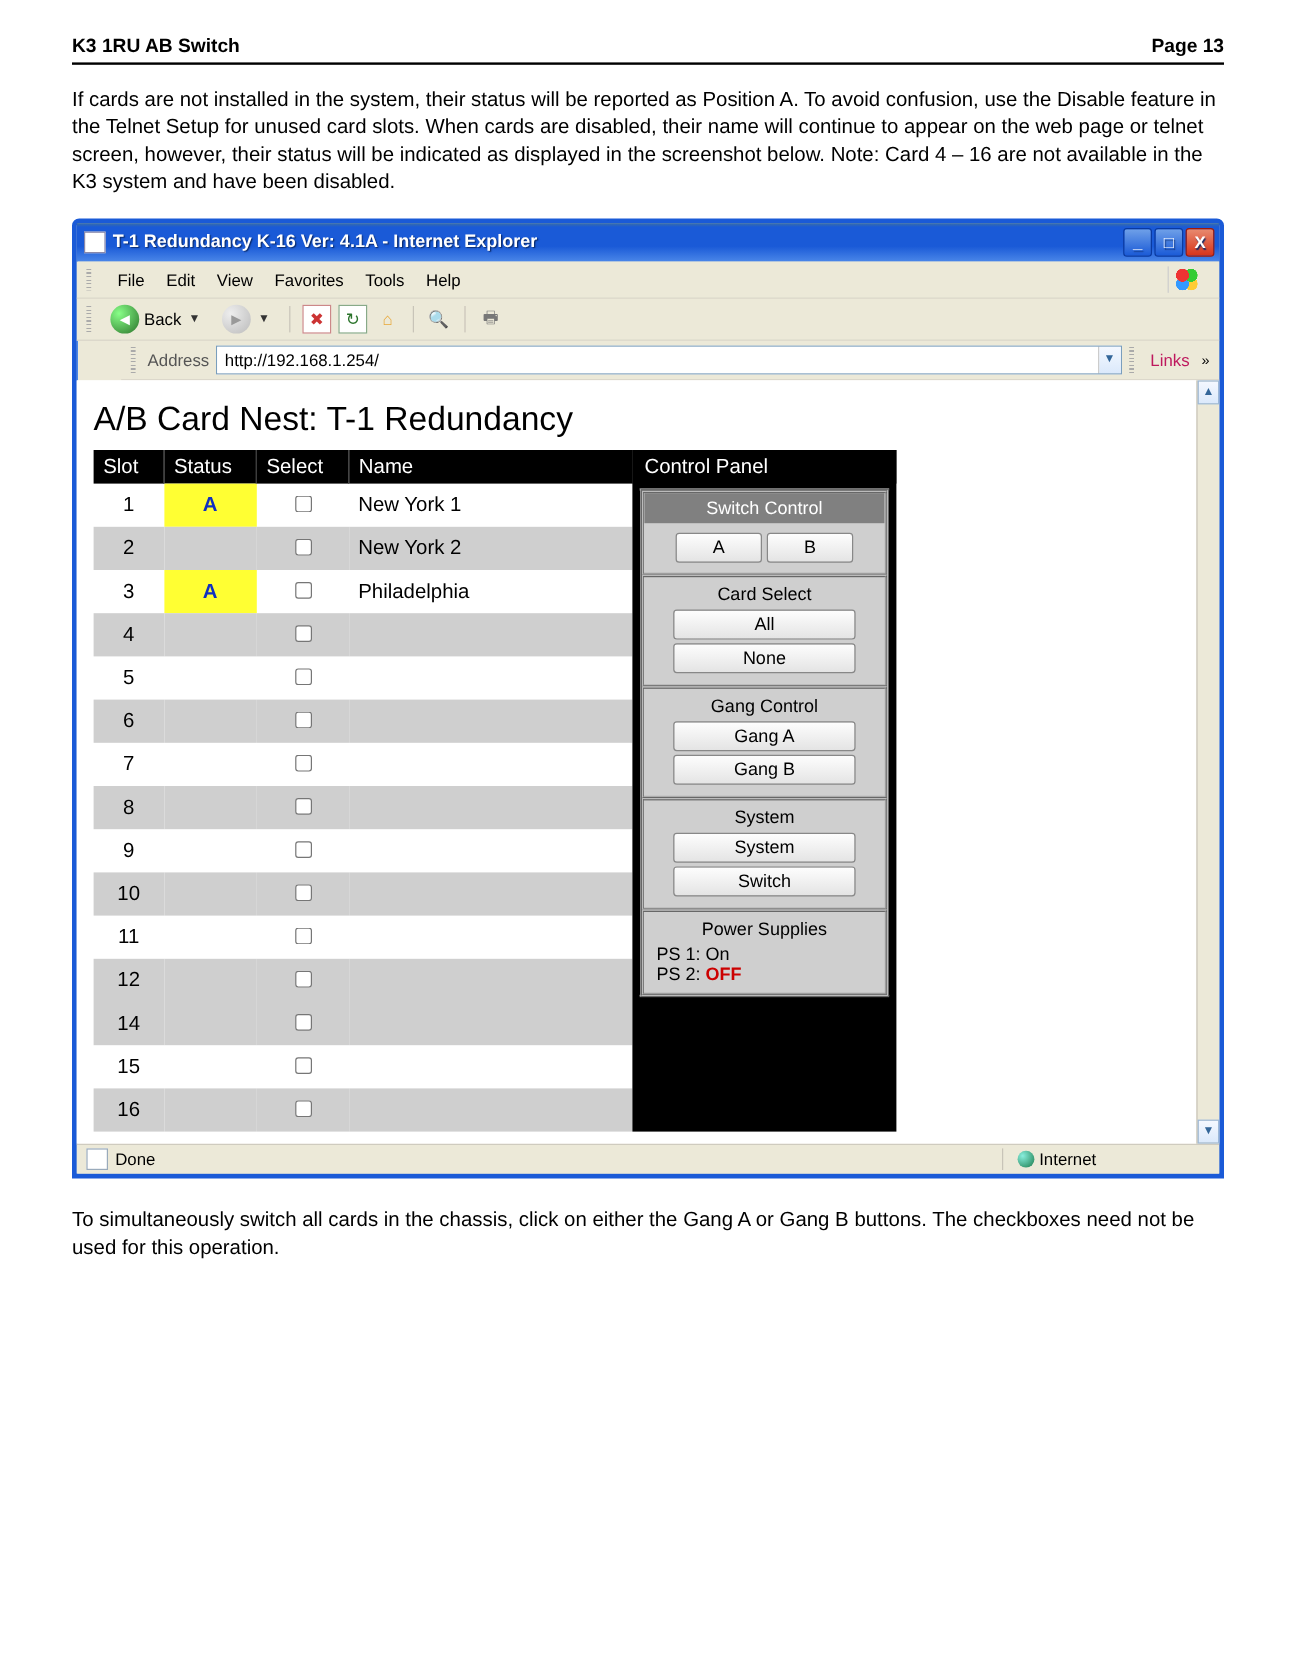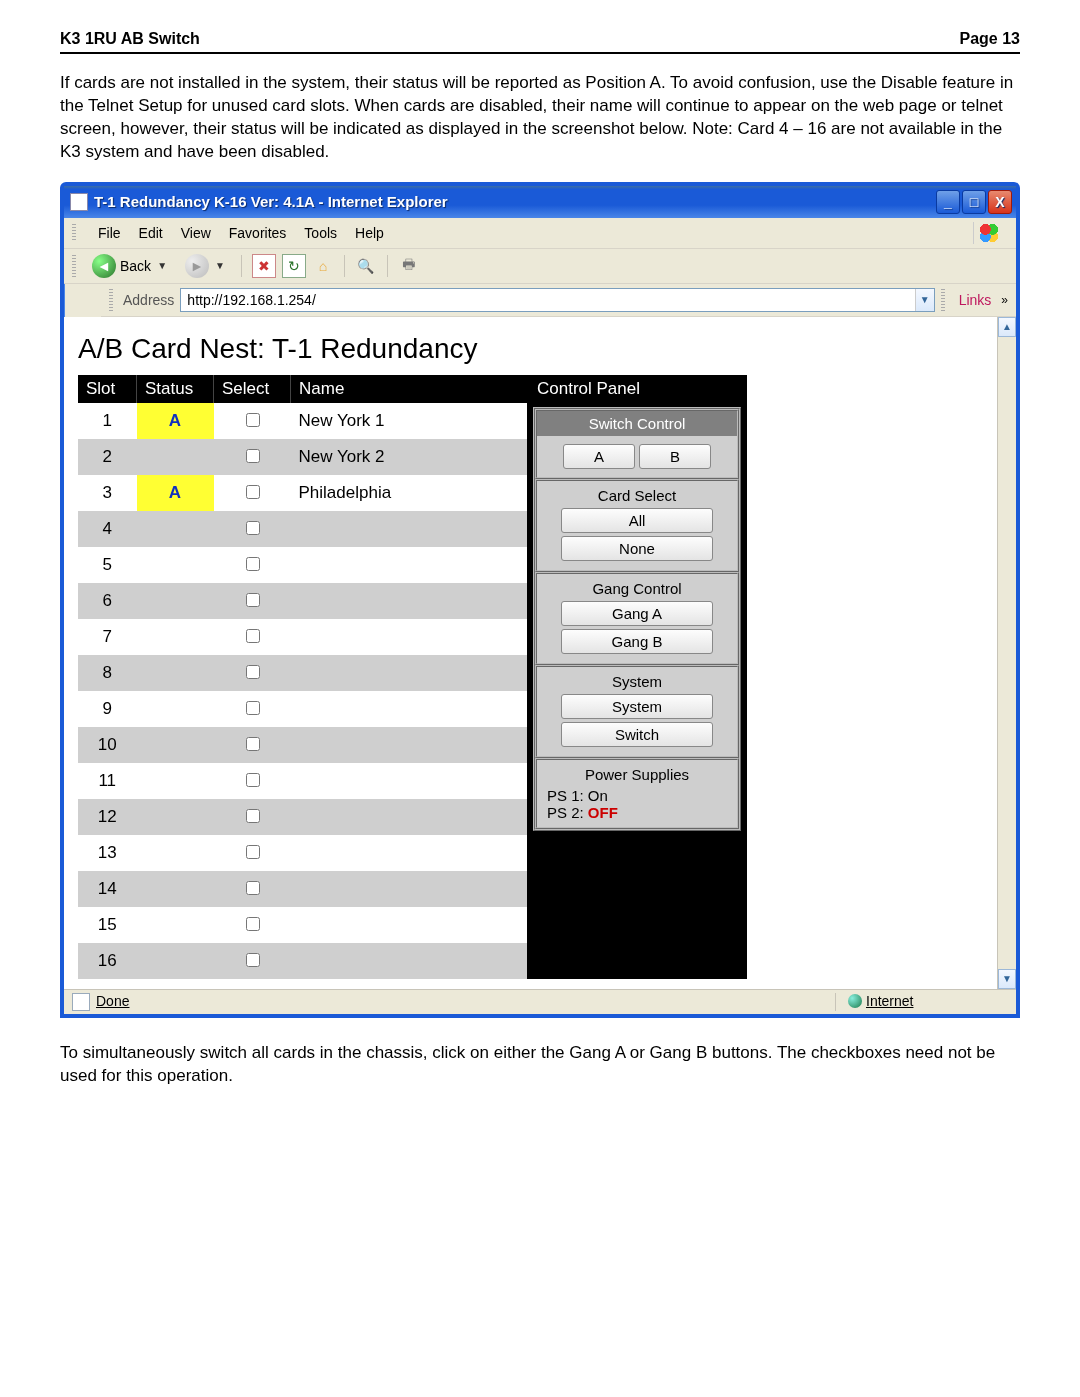--- a/index.html
+++ b/index.html
@@ -272,23 +272,22 @@
   }
   .ps-block .ps-title { text-align:center; margin-bottom:4px; }
   .ps-off { color:#c00; font-weight:bold; }
 
   .statusbar {
     display:flex;
     background:#ece9d8;
     border-top:1px solid #c8c4b8;
     font-size:14px;
     padding:3px 8px;
-    align-items:flex-start;
+    align-items:center;
     gap:6px;
-    text-decoration:underline;
   }
   .statusbar .sb-page-icon { width:16px;height:16px;background:#fff;border:1px solid #9ab; }
   .statusbar .sb-spacer { flex:1; border-right:1px solid #c8c4b8; height:18px; margin-right:6px; }
   .statusbar .sb-zone { display:flex; align-items:center; gap:4px; width:160px; }
   .globe { width:14px;height:14px;border-radius:50%;background:radial-gradient(circle at 30% 30%, #8ed, #1a7a4a); }
 </style>
 </head>
 <body>
 
 <div class="page">
@@ -434,26 +433,20 @@
                     <td class="name"></td>
                   </tr>
                   <tr>
                     <td>11</td>
                     <td></td>
                     <td><input type="checkbox" class="cb" style=""></td>
                     <td class="name"></td>
                   </tr>
                   <tr class="even">
                     <td>12</td>
-                    <td></td>
-                    <td><input type="checkbox" class="cb" style=""></td>
-                    <td class="name"></td>
-                  </tr>
-                  <tr>
-                    <td>13</td>
                     <td></td>
                     <td><input type="checkbox" class="cb" style=""></td>
                     <td class="name"></td>
                   </tr>
                   <tr class="even">
                     <td>14</td>
                     <td></td>
                     <td><input type="checkbox" class="cb" style=""></td>
                     <td class="name"></td>
                   </tr>

